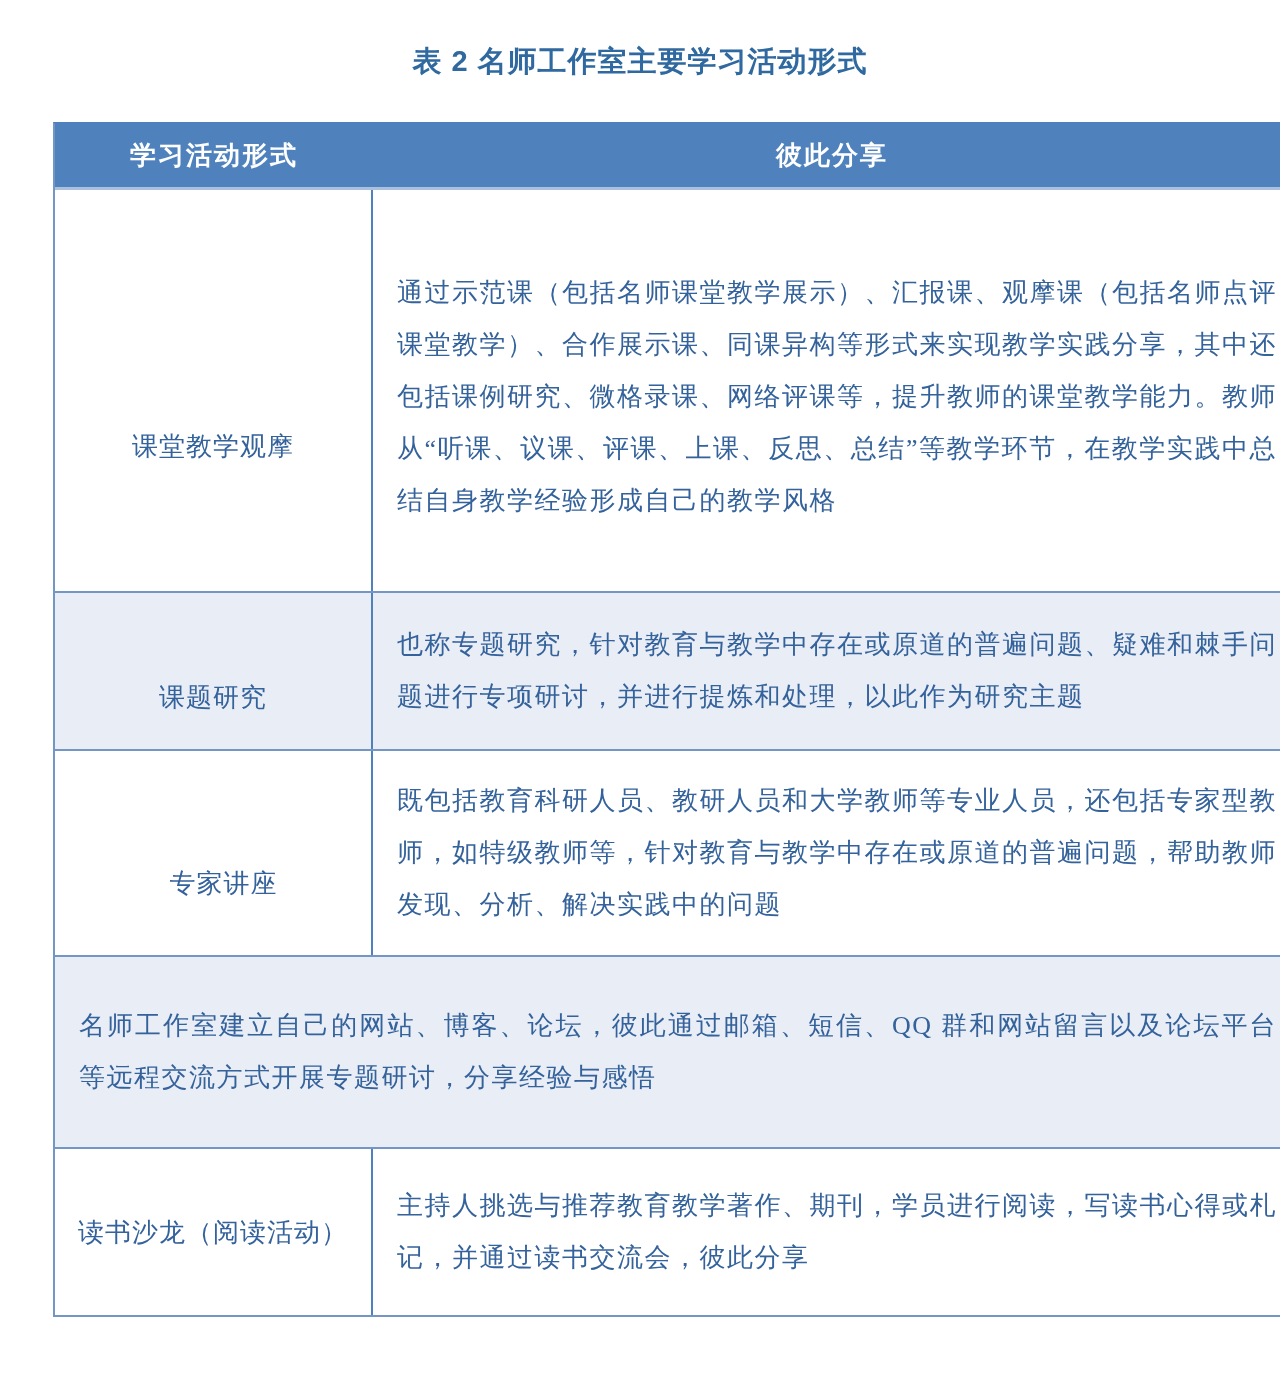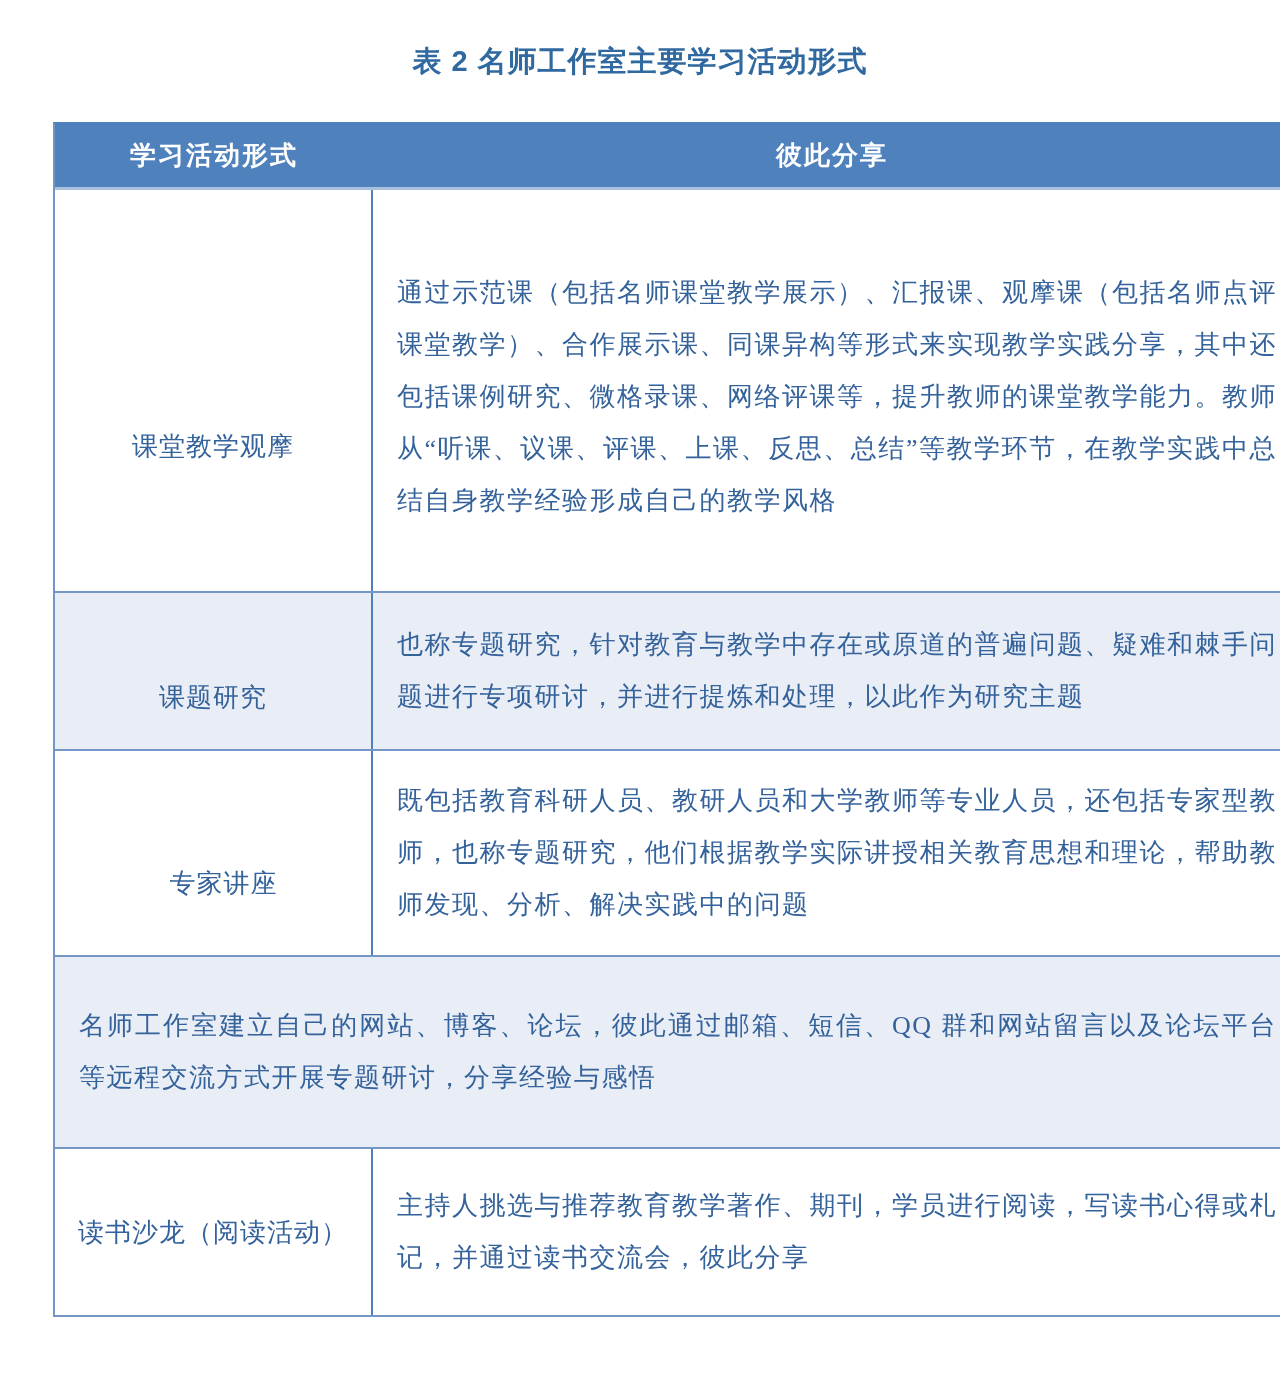--- a/index.html
+++ b/index.html
@@ -123,21 +123,21 @@
       <div class="cell-content">
         <span>也称专题研究，针对教育与教学中存在或原道的普遍问题、疑难和棘手问题进行专项研讨，并进行提炼和处理，以此作为研究主题</span>
       </div>
     </div>
 
     <div class="trow row3">
       <div class="cell-form">
         <span>专家讲座</span>
       </div>
       <div class="cell-content">
-        <span>既包括教育科研人员、教研人员和大学教师等专业人员，还包括专家型教师，也称专题研究，他们根据教学实际讲授相关教育思想和理论，帮助教师发现、分析、解决实践中的问题</span>
+        <span>既包括教育科研人员、教研人员和大学教师等专业人员，还包括专家型教师，如特级教师等，针对教育与教学中存在或原道的普遍问题，帮助教师发现、分析、解决实践中的问题</span>
       </div>
     </div>
 
     <div class="trow row4 alt">
       <div class="cell-content">
         <span>名师工作室建立自己的网站、博客、论坛，彼此通过邮箱、短信、QQ 群和网站留言以及论坛平台等远程交流方式开展专题研讨，分享经验与感悟</span>
       </div>
     </div>
 
     <div class="trow row5">

